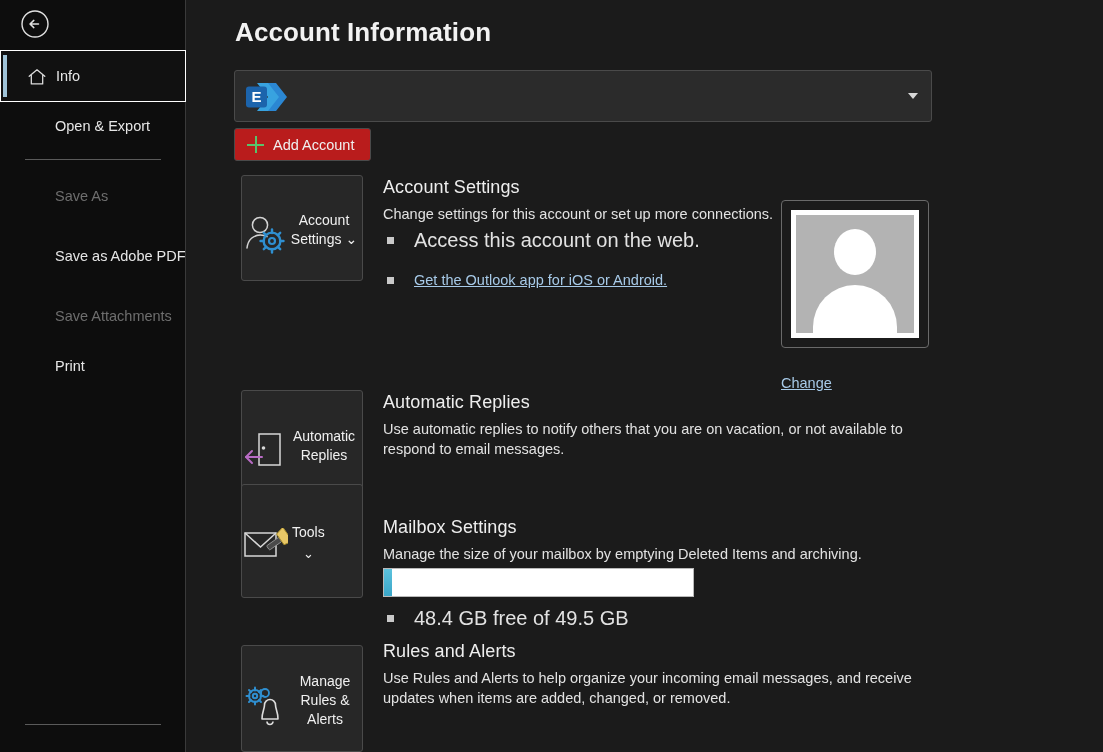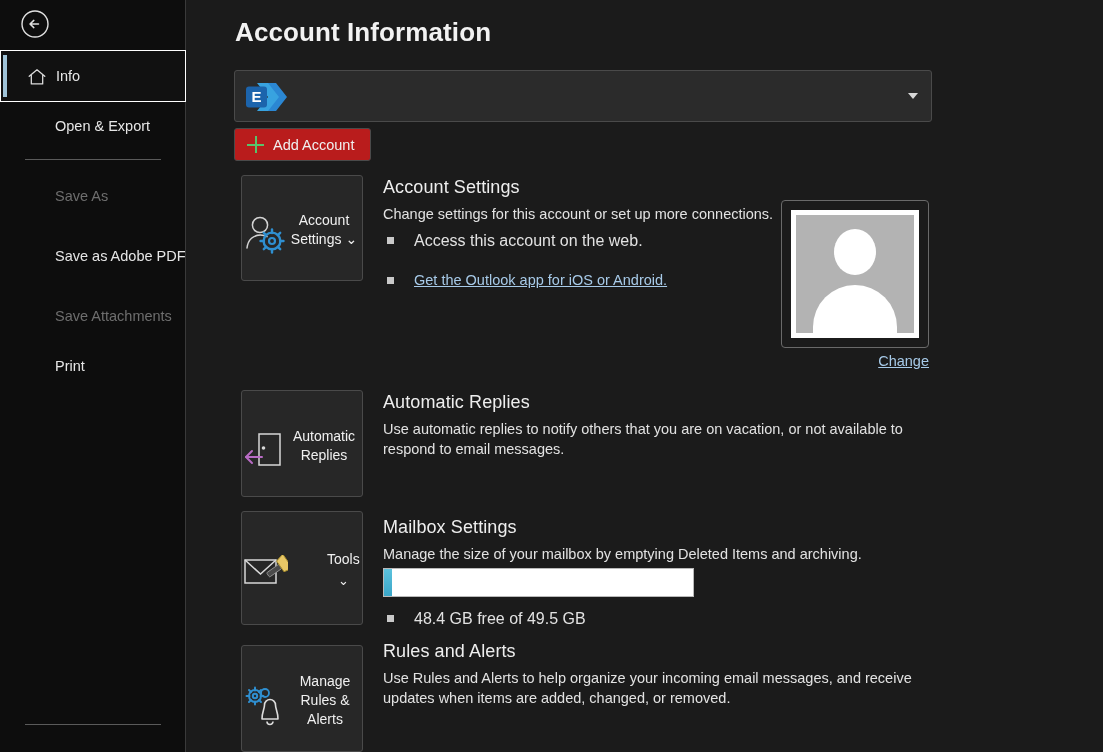--- a/index.html
+++ b/index.html
@@ -201,21 +201,21 @@
     color: #f0f0f0;
     padding: 0 4px;
   }
   .cmd-btn .chev {
     margin-left: 4px;
     display: inline-block;
   }
 
   #btn-account-settings { top: 175px; height: 106px; }
   #btn-automatic-replies { top: 390px; height: 107px; }
-  #btn-tools { top: 511px; height: 114px; gap: 35px; }
+  #btn-tools { top: 484px; height: 114px; }
   #btn-manage-rules { top: 645px; height: 107px; }
 
   
   .section { position: absolute; left: 196px; }
   .section h2 {
     margin: 0;
     font-size: 18px;
     font-weight: normal;
     color: #eeeeee;
     letter-spacing: 0.1px;
@@ -237,21 +237,21 @@
     display: flex;
     align-items: flex-start;
     margin-top: 4px;
   }
   .sq-bullet {
     width: 7px; height: 7px;
     background: #c9c9c9;
     margin: 7px 20px 0 4px;
     flex: 0 0 auto;
   }
-  .bullet-text { font-size: 16px; line-height: 21px; color: #e2e2e2; }
+  .bullet-text { font-size: 20px; line-height: 21px; color: #e2e2e2; }
   a.ui-link {
     color: #a7cae8;
     text-decoration: underline;
     font-size: 14.5px;
     line-height: 21px;
     cursor: pointer;
   }
 
   
   .storage-bar {
@@ -307,22 +307,22 @@
   .avatar-body {
     position: absolute;
     left: 50%; bottom: -14px;
     transform: translateX(-50%);
     width: 84px; height: 62px;
     background: #ffffff;
     border-radius: 42px 42px 8px 8px;
   }
   .change-link {
     display: block;
-    text-align: right;
-    margin-top: 3px;
+    text-align: left;
+    margin-top: 25px;
   }
 </style>
 </head>
 <body>
 
 <div id="root">
 
   <div class="sidebar">
 
     <div class="back-btn">

